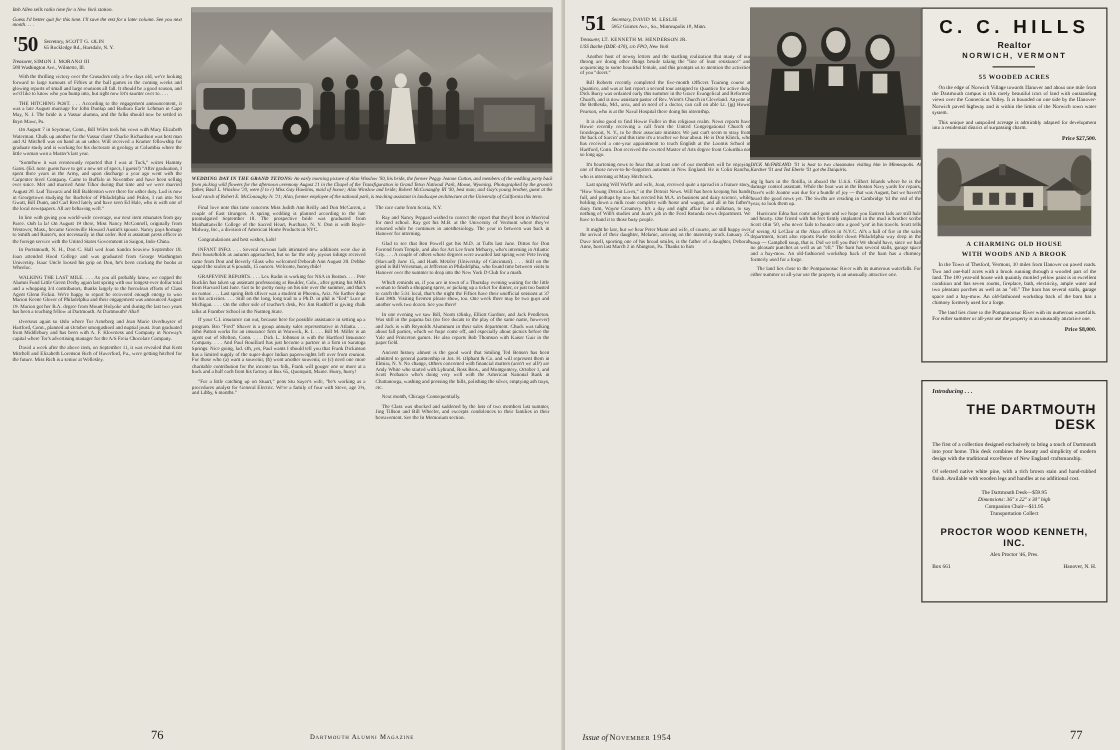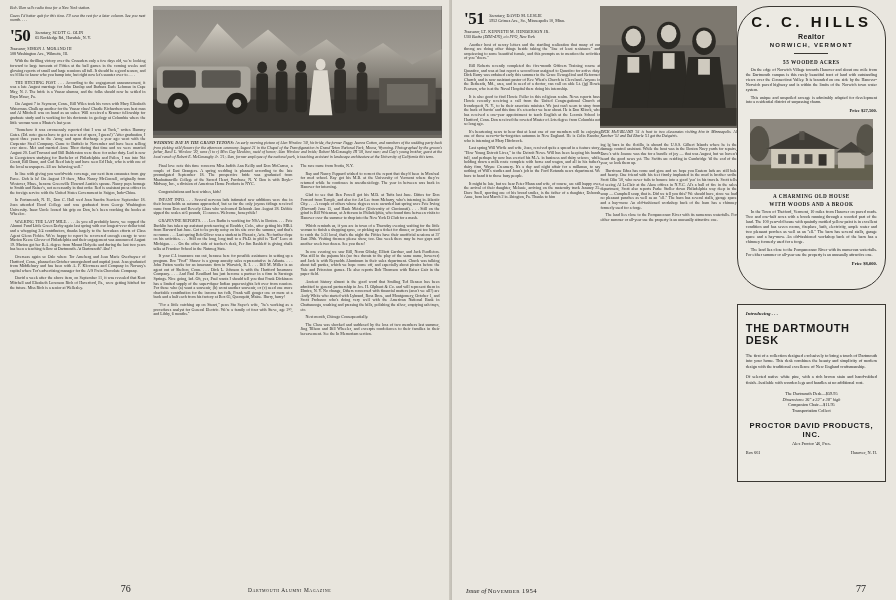--- a/index.html
+++ b/index.html
@@ -45,21 +45,21 @@
   .ad h2{margin:3px 0 0 0;text-align:center;font-family:"Liberation Sans",sans-serif;
          font-weight:bold;font-size:7px;letter-spacing:.4px;}
   .ad h3{margin:2px 0 0 0;text-align:center;font-family:"Liberation Sans",sans-serif;
          font-weight:bold;font-size:6px;letter-spacing:1.3px;}
   .adrule{width:34px;height:1px;background:#3b3833;margin:5px auto;}
   .adsub{margin:0 0 3px 0;text-align:center;font-weight:bold;font-size:5.2px;letter-spacing:.5px;}
   .adbody{font-size:4.15px;line-height:4.9px;text-align:justify;}
   .adbody p{margin:0 0 3px 0;text-indent:5px;}
   .price{text-align:right;font-weight:bold;font-size:4.6px;margin-top:1px;}
   .desk-h{font-family:"Liberation Sans",sans-serif;font-weight:bold;font-size:11px;
-          letter-spacing:.6px;text-align:left;margin:6px 0 7px 0;}
+          letter-spacing:.6px;text-align:right;margin:6px 0 7px 0;}
   .intro{font-style:italic;font-weight:bold;font-size:5px;margin:0 0 2px 0;}
   .deskbody{font-size:4.3px;line-height:5.4px;text-align:justify;}
   .deskbody p{margin:0 0 5px 0;text-indent:0;}
   .specs{text-align:center;font-size:4.3px;line-height:5.6px;margin:6px 0 8px 0;}
   .specs .dim{font-style:italic;}
   .company{font-family:"Liberation Sans",sans-serif;font-weight:bold;font-size:7.6px;
            letter-spacing:.6px;text-align:center;margin:2px 0 2px 0;}
   .pres{text-align:center;font-size:4.3px;margin-bottom:4px;}
   .addr{display:flex;justify-content:space-between;font-size:4.3px;}
 
@@ -262,21 +262,21 @@
 
         <div class="col" style="margin-top:4px;">
           <p class="noind">ing lg bars in the flotilla, is aboard the U.S.S. Gilbert Islands where he is the damage control assistant. While the boat was in the Boston Navy yards for repairs, Dave's wife Joanne was due for a bundle of joy — that was August, but we haven't heard the good news yet. The Swifts are residing in Cambridge 'til the end of the year, so look them up.</p>
           <p>Hurricane Edna has come and gone and we hope you Eastern lads are still hale and hearty. One friend with his feet firmly implanted in the mud is brother scribe Scott Olin '50, who never fails to bounce into a good 'yen' in his travels. Scott tells of seeing Al LeClair at the Akoa offices in N.Y.C. Al's a ball of fire in the sales department, Scott also reports Parke Stoller down Philadelphia way deep in the soup — Campbell soup, that is. Did we tell you this? We should have, since we had no pleasant punches as well as an "ell." The barn has several stalls, garage space and a hay-mow. An old-fashioned workshop back of the barn has a chimney formerly used for a forge.</p>
           <p>The land lies close to the Pompanoosuc River with its numerous waterfalls. For either summer or all-year use the property is an unusually attractive one.</p>
         </div>
       </div>
 
       <div style="width:152px;">
 
-        <div class="ad" style="height:284px;border-radius:32px;">
+        <div class="ad" style="height:284px;">
           <h1>C. C. HILLS</h1>
           <h2>Realtor</h2>
           <h3>NORWICH, VERMONT</h3>
           <div class="adrule"></div>
           <div class="adsub">55 WOODED ACRES</div>
           <div class="adbody">
             <p>On the edge of Norwich Village towards Hanover and about one mile from the Dartmouth campus is this rarely beautiful tract of land with outstanding views over the Connecticut Valley. It is bounded on one side by the Hanover-Norwich paved highway and is within the limits of the Norwich town water system.</p>
             <p>This unique and unspoiled acreage is admirably adapted for development into a residential district of surpassing charm.</p>
           </div>
           <div class="price">
@@ -322,21 +322,21 @@
           <div class="deskbody">
             <p>The first of a collection designed exclusively to bring a touch of Dartmouth into your home. This desk combines the beauty and simplicity of modern design with the traditional excellence of New England craftsmanship.</p>
             <p>Of selected native white pine, with a rich brown stain and hand-rubbed finish. Available with wooden legs and handles at no additional cost.</p>
           </div>
           <div class="specs">
             <div>The Dartmouth Desk—$59.95</div>
             <div class="dim">Dimensions: 36" x 22" x 30" high</div>
             <div>Companion Chair—$11.95</div>
             <div>Transportation Collect</div>
           </div>
-          <div class="company">PROCTOR DAVID PRODUCTS, INC.</div>
+          <div class="company">PROCTOR WOOD KENNETH, INC.</div>
           <div class="pres">Alex Proctor '46, Pres.</div>
           <div class="addr">
             <span>Box 661</span>
             <span>Hanover, N. H.</span>
           </div>
         </div>
 
       </div>
     </div>
 

